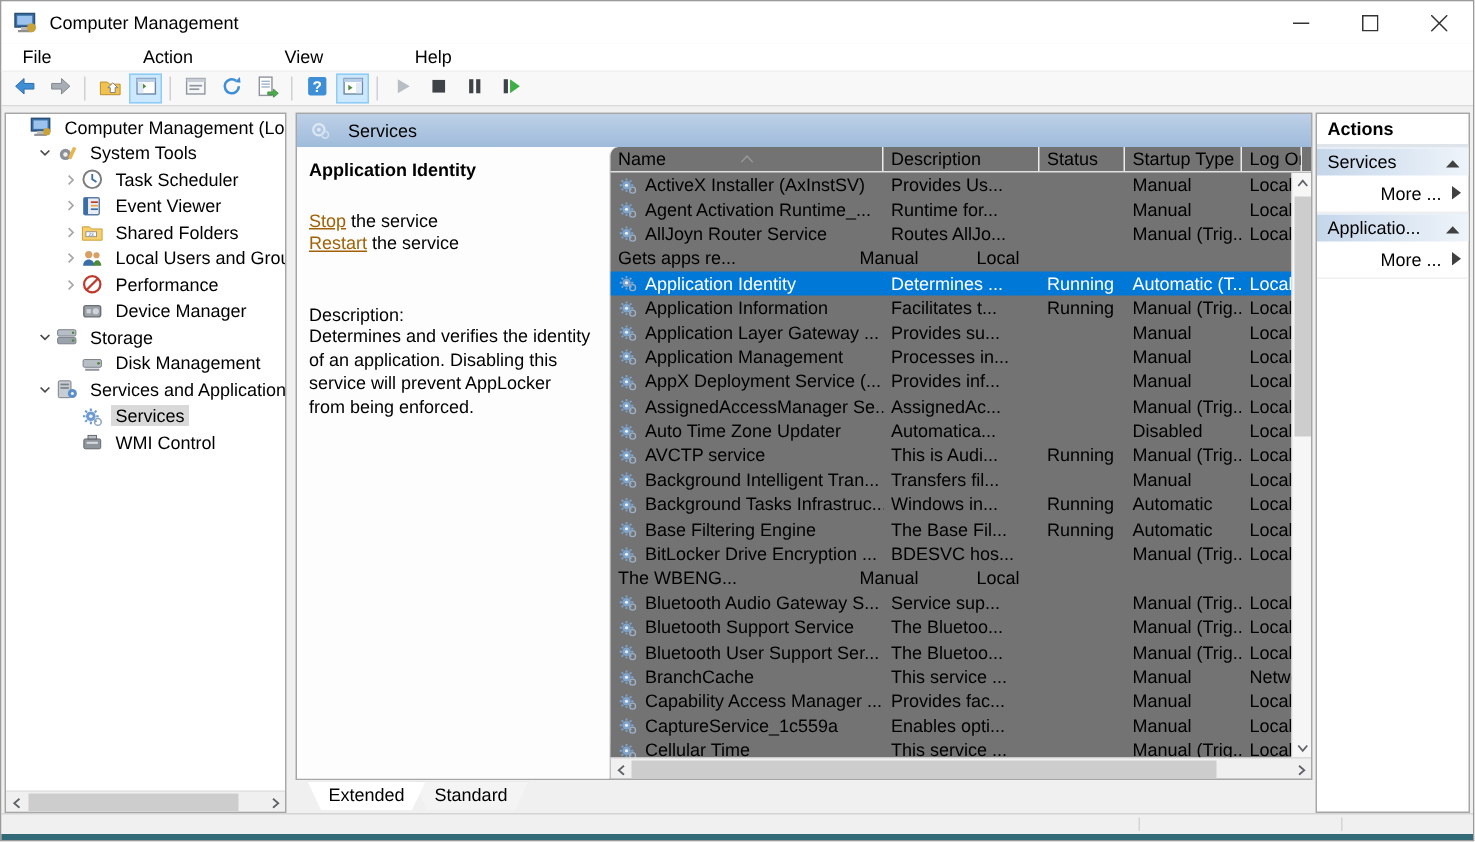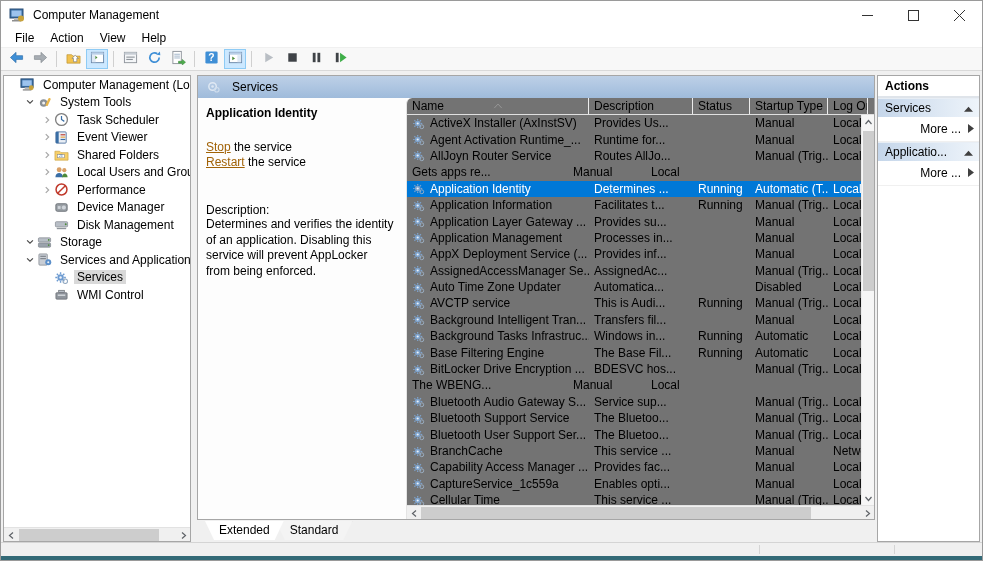--- a/index.html
+++ b/index.html
@@ -9,21 +9,21 @@
 
   
   .titlebar { height:28px; background:#fff; display:flex; align-items:center; flex:0 0 28px; }
   .titlebar .app-icon { width:18px; height:16px; margin:0 6px 0 8px; }
   .titlebar .app-icon svg { width:16px; height:16px; }
   .title-text { flex:1; font-size:12px; }
   .win-btn { width:46px; height:28px; display:flex; align-items:center; justify-content:center; background:transparent; border:none; }
   .win-btn svg { width:11px; height:11px; }
 
   
-  .menubar { height:19px; background:#fff; display:flex; align-items:center; padding-left:6px; flex:0 0 19px; border-bottom:1px solid #f0f0f0; }
+  .menubar { height:19px; background:#fff; display:flex; align-items:center; padding-left:6px; flex:0 0 19px; border-bottom:1px solid #f0f0f0;gap:45px; }
   .menu-item { padding:1px 8px; }
 
   
   .toolbar { height:23px; background:#f8f8f8; border-bottom:1px solid #d9d9d9; display:flex; align-items:center; padding-left:3px; flex:0 0 23px; }
   .tb-btn { width:22px; height:20px; display:flex; align-items:center; justify-content:center; border:1px solid transparent; background:transparent; margin:0 1px; }
   .tb-btn svg { width:15px; height:15px; }
   .tb-btn.pressed { background:#cce8ff; border-color:#8ecbf5; }
   .tb-sep { width:1px; height:16px; background:#d0d0d0; margin:0 4px; }
 
   
@@ -328,42 +328,42 @@
           </div>
           <div class="tree-row" style="padding-left: 36px;">
             <span class="tree-arrow"></span>
             <span class="tree-ic"><svg viewBox="0 0 16 16">
                 <rect x="2" y="4" width="12" height="8" rx="1.5" fill="#9aa0a6" stroke="#6a6f75"></rect>
                 <circle cx="10.5" cy="8" r="2.2" fill="#cfd4da"></circle>
                 <rect x="4" y="6.5" width="3" height="3" fill="#cfd4da"></rect>
               </svg></span>
             <span class="tree-label">Device Manager</span>
           </div>
-          <div class="tree-row" style="padding-left: 36px;">
-            <span class="tree-arrow"></span>
-            <span class="tree-ic"><svg viewBox="0 0 16 16">
-                <rect x="1.5" y="5" width="13" height="5.5" rx="1" fill="#b8bec6" stroke="#7a8088" stroke-width=".7"></rect>
-                <circle cx="12.5" cy="7.7" r="1" fill="#4d8b3a"></circle>
-                <rect x="3" y="11.5" width="10" height="1.5" fill="#8f959c"></rect>
-              </svg></span>
-            <span class="tree-label">Disk Management</span>
-          </div>
           <div class="tree-row" style="padding-left: 19px;">
             <span class="tree-arrow">
               <svg viewBox="0 0 12 12">
                 <path d="M2.5 4L6 7.5L9.5 4" fill="none" stroke="#4a4a4a" stroke-width="1.4"></path>
               </svg>
             </span>
             <span class="tree-ic"><svg viewBox="0 0 16 16">
                 <rect x="1.5" y="3" width="13" height="4.5" rx="1" fill="#b8bec6" stroke="#7a8088" stroke-width=".7"></rect>
                 <rect x="1.5" y="8.5" width="13" height="4.5" rx="1" fill="#9aa2ac" stroke="#7a8088" stroke-width=".7"></rect>
                 <circle cx="12.5" cy="5.2" r=".9" fill="#4d8b3a"></circle>
                 <circle cx="12.5" cy="10.7" r=".9" fill="#4d8b3a"></circle>
               </svg></span>
             <span class="tree-label">Storage</span>
+          </div>
+          <div class="tree-row" style="padding-left: 36px;">
+            <span class="tree-arrow"></span>
+            <span class="tree-ic"><svg viewBox="0 0 16 16">
+                <rect x="1.5" y="5" width="13" height="5.5" rx="1" fill="#b8bec6" stroke="#7a8088" stroke-width=".7"></rect>
+                <circle cx="12.5" cy="7.7" r="1" fill="#4d8b3a"></circle>
+                <rect x="3" y="11.5" width="10" height="1.5" fill="#8f959c"></rect>
+              </svg></span>
+            <span class="tree-label">Disk Management</span>
           </div>
           <div class="tree-row" style="padding-left: 19px;">
             <span class="tree-arrow">
               <svg viewBox="0 0 12 12">
                 <path d="M2.5 4L6 7.5L9.5 4" fill="none" stroke="#4a4a4a" stroke-width="1.4"></path>
               </svg>
             </span>
             <span class="tree-ic"><svg viewBox="0 0 16 16">
                 <rect x="2" y="2" width="9" height="12" rx="1" fill="#c8cdd4" stroke="#7a8088" stroke-width=".7"></rect>
                 <rect x="3.5" y="4" width="6" height="1.2" fill="#7a8088"></rect>

